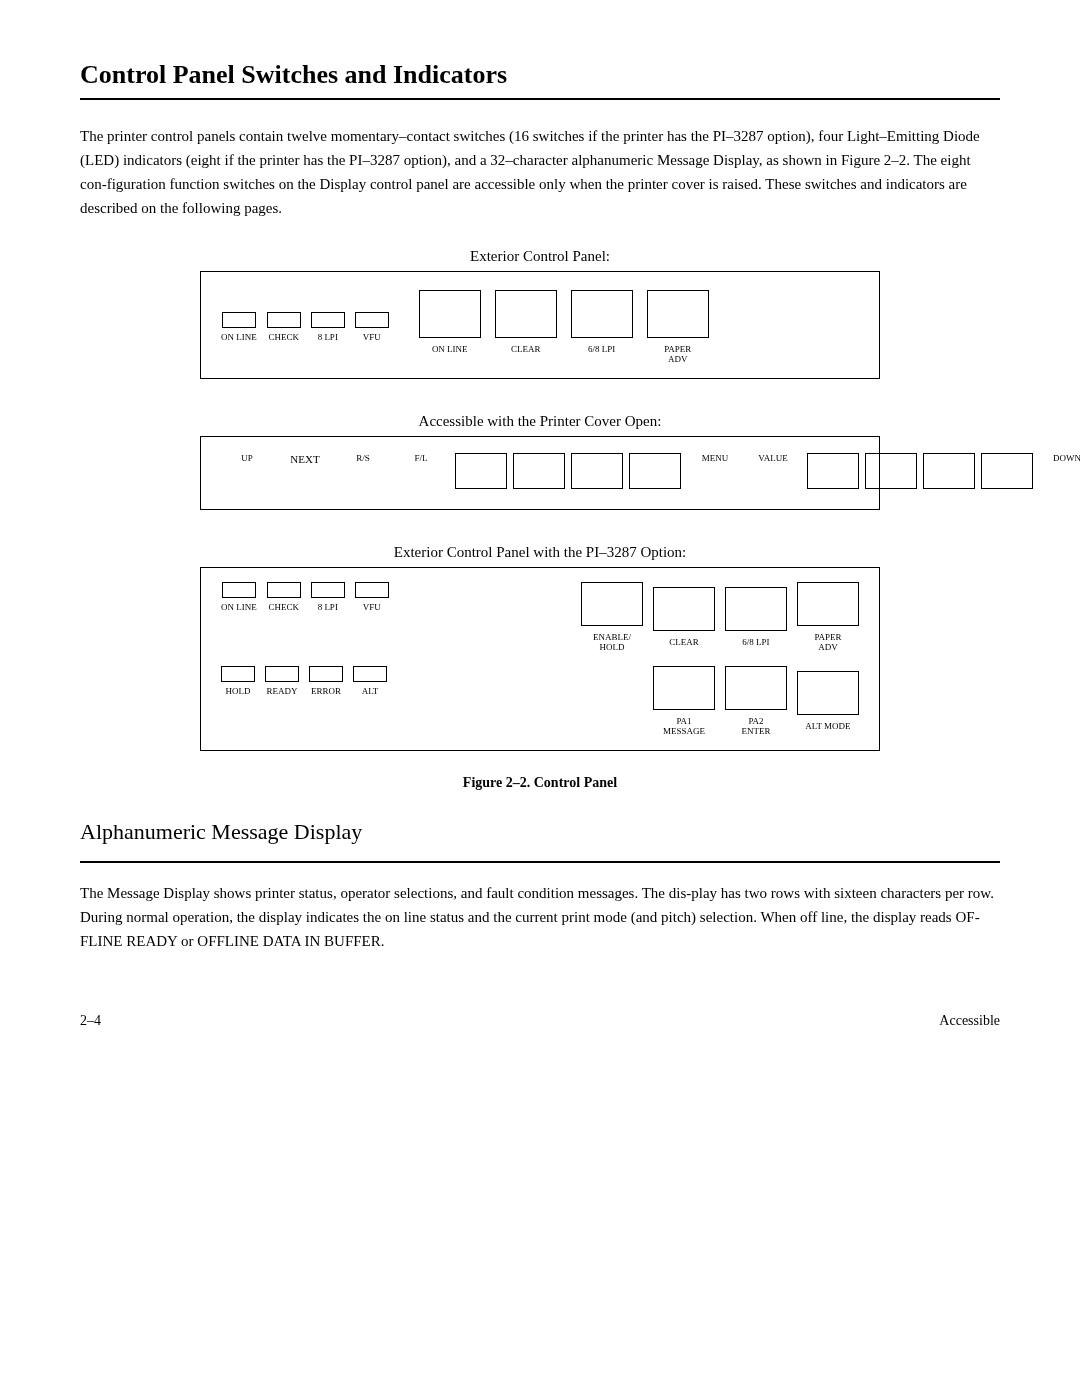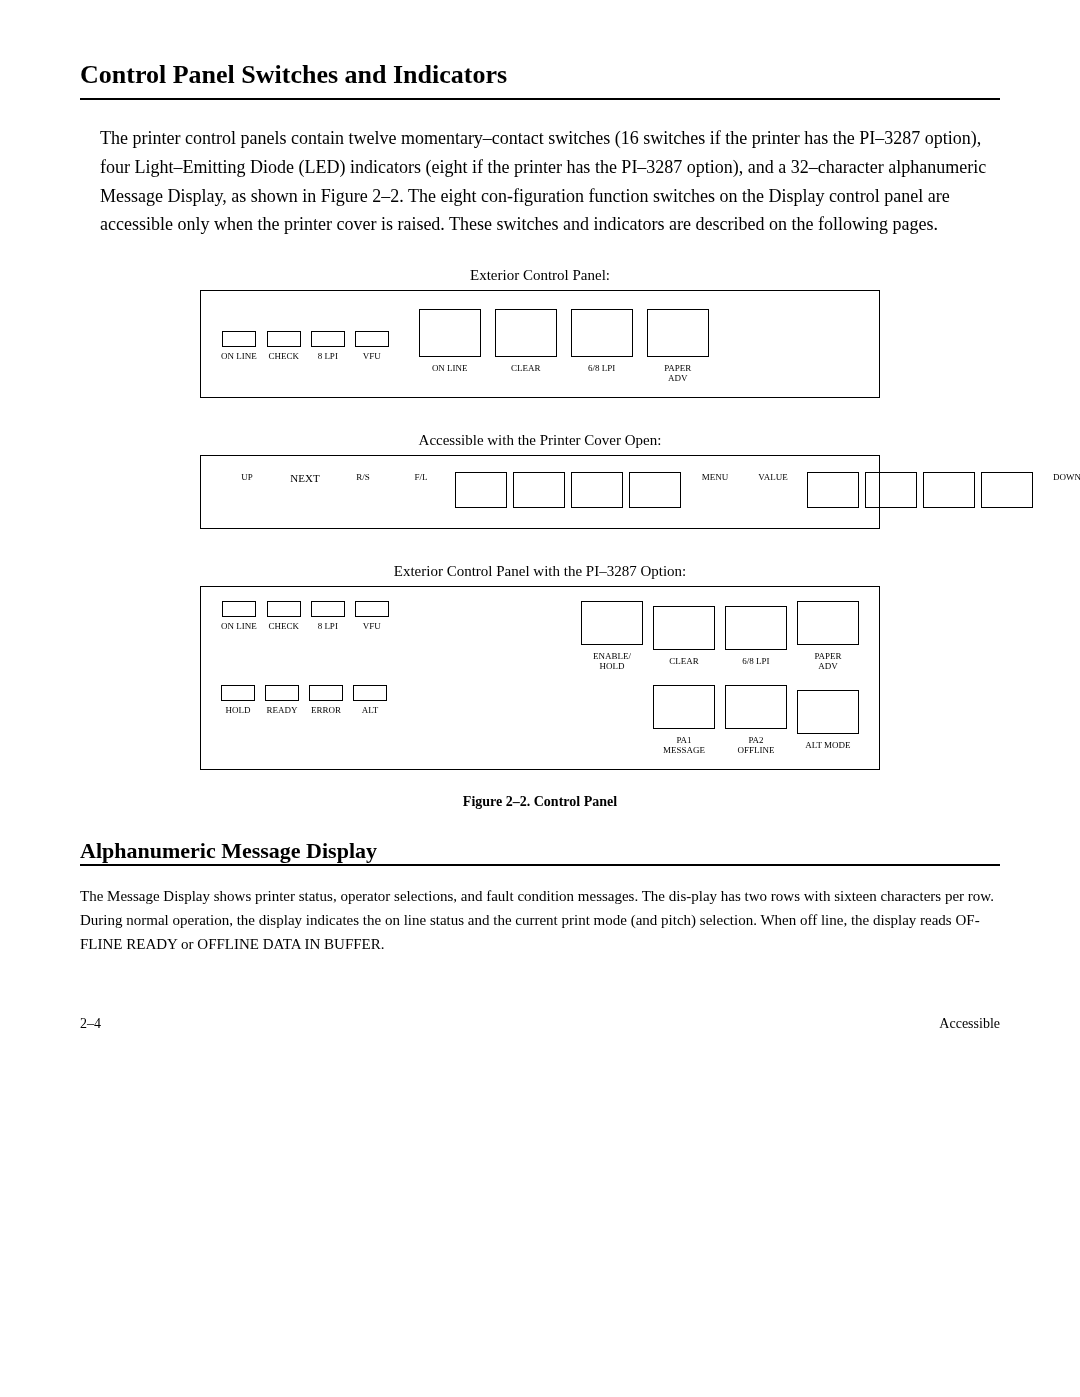--- a/index.html
+++ b/index.html
@@ -15,24 +15,23 @@
 
     h1.section-title {
       font-size: 26px;
       font-weight: bold;
       border-bottom: 2px solid #000;
       padding-bottom: 8px;
       margin-bottom: 24px;
     }
 
     .intro-text {
-      font-size: 18px;
+      font-size: 15px;
       line-height: 1.6;
       margin-bottom: 28px;
-      margin-left: 20px;
     }
 
     .diagram-container {
       display: flex;
       flex-direction: column;
       align-items: center;
       margin-bottom: 20px;
     }
 
     .diagram-label {
@@ -189,23 +188,23 @@
 
     .figure-caption {
       font-size: 14px;
       font-weight: bold;
       text-align: center;
       margin: 10px 0 28px 0;
     }
 
     h2.sub-title {
       font-size: 22px;
-      font-weight: bold;
+      font-weight: normal;
       border-bottom: 2px solid #000;
-      padding-bottom: 0;
+      padding-bottom: 16px;
       margin-bottom: 18px;
     }
 
     .body-text {
       font-size: 15px;
       line-height: 1.6;
     }
 
     .footer-row {
       display: flex;
@@ -385,21 +384,21 @@
       <div class="large-buttons-group-pi">
         <div style="width:62px;"></div>
         <div class="large-btn">
           <span class="btn-rect-large-pi"></span>
           <span class="btn-label-large" style="white-space:pre-line; font-size:9px; text-align:center;">PA1
 MESSAGE</span>
         </div>
         <div class="large-btn">
           <span class="btn-rect-large-pi"></span>
           <span class="btn-label-large" style="white-space:pre-line; font-size:9px; text-align:center;">PA2
-OFFLINE</span>
+ENTER</span>
         </div>
         <div class="large-btn">
           <span class="btn-rect-large-pi"></span>
           <span class="btn-label-large">ALT MODE</span>
         </div>
       </div>
     </div>
   </div>
 </div>
 

